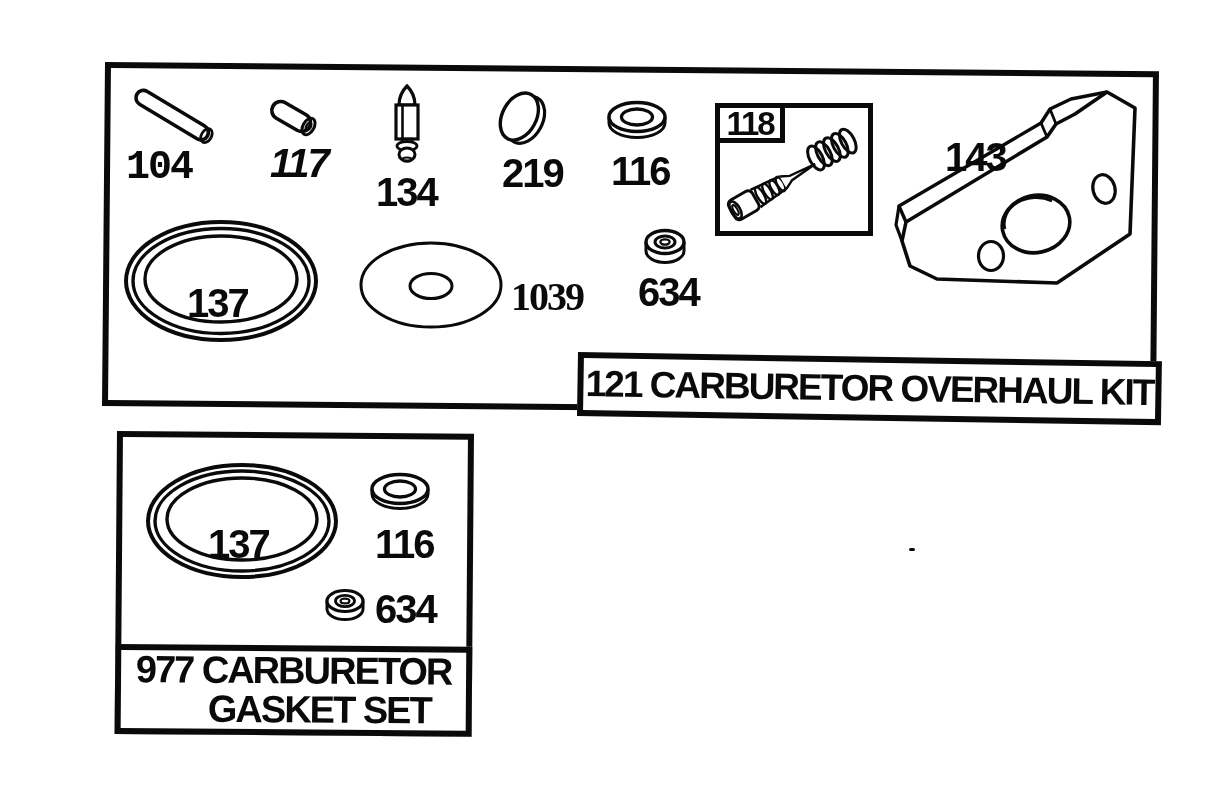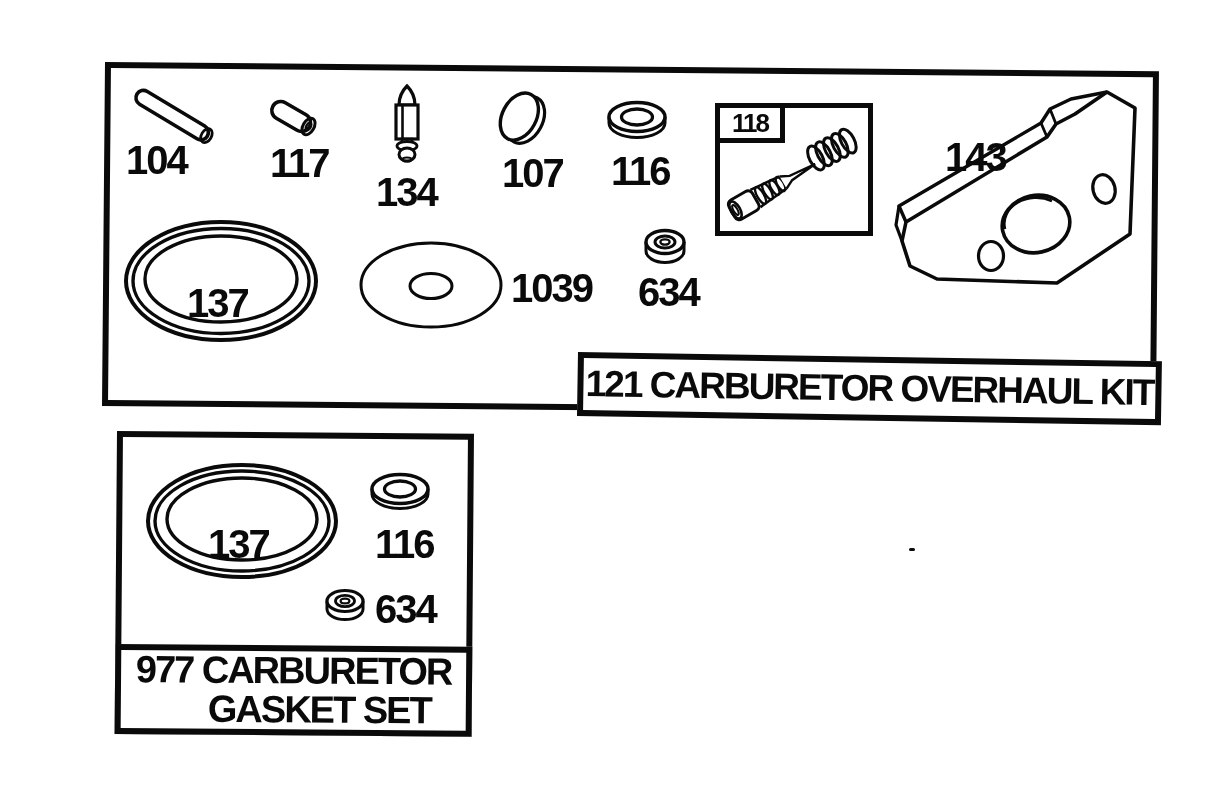--- a/index.html
+++ b/index.html
@@ -21,32 +21,32 @@
 <div class="abs box" style="left:105px;top:62px;width:1054px;height:344px;transform:rotate(.5deg);transform-origin:top left;"></div>
 
 <div class="abs" style="left:125px;top:78px;">
   <svg width="100" height="70" viewBox="0 0 100 70">
     <g transform="translate(12,16) rotate(31)">
       <rect x="0" y="-7.5" width="82" height="15" rx="7.5" class="ink" stroke-width="3.6"></rect>
       <ellipse cx="81" cy="0" rx="5" ry="7.5" class="inkline" stroke-width="2.8"></ellipse>
     </g>
   </svg>
 </div>
-<div class="abs partnum" style="left:126px;top:140px;">104</div>
+<div class="abs partnum" style="left:126px;top:148px;font-family:Liberation Mono, monospace;">104</div>
 
 <div class="abs" style="left:262px;top:92px;">
   <svg width="62" height="54" viewBox="0 0 62 54">
     <g transform="translate(11,14) rotate(30)">
       <rect x="0" y="-9" width="42" height="18" rx="9" class="ink" stroke-width="3.6"></rect>
       <ellipse cx="41" cy="0" rx="5.5" ry="9" class="inkline" stroke-width="3"></ellipse>
       <ellipse cx="41" cy="0" rx="2.2" ry="3.6" class="inkline" stroke-width="2.4"></ellipse>
     </g>
   </svg>
 </div>
-<div class="abs partnum" style="left:270px;top:143px;">117</div>
+<div class="abs partnum" style="left:270px;top:143px;font-style:italic;">117</div>
 
 <div class="abs" style="left:386px;top:84px;">
   <svg width="42" height="82" viewBox="0 0 42 82">
     <path d="M21,2 C15.5,7.5 13,13 13,21 L29,21 C29,13 26.5,7.5 21,2 Z" class="ink" stroke-width="3.2"></path>
     <rect x="10" y="21" width="22" height="34" class="ink" stroke-width="3.2"></rect>
     <line x1="16.5" y1="21" x2="16.5" y2="55" class="inkline" stroke-width="2.6"></line>
     <rect x="16" y="55" width="10" height="5" class="ink" stroke-width="2.6"></rect>
     <ellipse cx="21" cy="62" rx="10" ry="4.5" class="ink" stroke-width="2.8"></ellipse>
     <ellipse cx="21" cy="70.5" rx="8" ry="6.5" class="ink" stroke-width="3"></ellipse>
     <ellipse cx="21" cy="75.5" rx="4.5" ry="2" class="inkline" stroke-width="2.2"></ellipse>
@@ -55,35 +55,35 @@
 <div class="abs partnum" style="left:376px;top:172px;text-align:center;">134</div>
 
 <div class="abs" style="left:490px;top:86px;">
   <svg width="64" height="64" viewBox="0 0 64 64">
     <g transform="rotate(28 32 32)">
       <ellipse cx="36" cy="32" rx="17" ry="25" class="ink" stroke-width="3.2"></ellipse>
       <ellipse cx="29" cy="32" rx="17" ry="25" class="ink" stroke-width="3.4"></ellipse>
     </g>
   </svg>
 </div>
-<div class="abs partnum" style="left:502px;top:153px;">107</div>
+<div class="abs partnum" style="left:502px;top:153px;">219</div>
 
 <div class="abs" style="left:605px;top:98px;">
   <svg width="64" height="50" viewBox="0 0 64 50">
     <path d="M4,19 V25 a28,14.5 0 0 0 56,0 V19" class="ink" stroke-width="3"></path>
     <ellipse cx="32" cy="19" rx="28" ry="14.5" class="ink" stroke-width="3.5"></ellipse>
     <ellipse cx="32" cy="19" rx="15.5" ry="8" class="ink" stroke-width="3.3"></ellipse>
   </svg>
 </div>
 <div class="abs partnum" style="left:611px;top:151px;">116</div>
 
 <div class="abs" style="left:715px;top:103px;width:158px;height:133px;border:5px solid #0a0a0a;background:#fff;"></div>
 <div class="abs" style="left:715px;top:103px;width:70px;height:40px;border:5px solid #0a0a0a;background:#fff;
             display:flex;align-items:center;justify-content:center;">
-  <span class="partnum" style="font-size:26px;">118</span>
+  <span class="partnum" style="font-size:33px;">118</span>
 </div>
 <div class="abs" style="left:722px;top:150px;">
   <svg width="106" height="76" viewBox="0 0 106 76">
     <g transform="translate(10,62) rotate(-30)">
       <rect x="0" y="-11" width="27" height="22" rx="5" class="ink" stroke-width="3"></rect>
       <ellipse cx="4" cy="0" rx="4.6" ry="9.5" class="inkline" stroke-width="2.6"></ellipse>
       <ellipse cx="4" cy="0" rx="2" ry="5.5" class="inkline" stroke-width="2"></ellipse>
       <path d="M27,-10 L59,-7 M27,10 L59,7" class="inkline" stroke-width="2.6"></path>
       <ellipse cx="33" cy="0" rx="3.4" ry="9.4" class="inkline" stroke-width="2.4"></ellipse>
       <ellipse cx="41" cy="0" rx="3.4" ry="8.9" class="inkline" stroke-width="2.4"></ellipse>
@@ -127,21 +127,21 @@
   </svg>
 </div>
 <div class="abs partnum" style="left:187px;top:283px;">137</div>
 
 <div class="abs" style="left:359px;top:242px;">
   <svg width="146" height="88" viewBox="0 0 146 88">
     <ellipse cx="72" cy="43" rx="70" ry="42" class="ink" stroke-width="3"></ellipse>
     <ellipse cx="72" cy="44" rx="21" ry="12.5" class="inkline" stroke-width="3"></ellipse>
   </svg>
 </div>
-<div class="abs partnum" style="left:511px;top:268px;">1039</div>
+<div class="abs partnum" style="left:511px;top:277px;font-family:Liberation Serif, serif;">1039</div>
 
 <div class="abs" style="left:641px;top:227px;">
   <svg width="48" height="42" viewBox="0 0 48 42">
     <path d="M5,15 V24 a19,11.5 0 0 0 38,0 V15" class="ink" stroke-width="3"></path>
     <ellipse cx="24" cy="15" rx="19" ry="11.5" class="ink" stroke-width="3.4"></ellipse>
     <ellipse cx="24" cy="15" rx="10" ry="6" class="inkline" stroke-width="3"></ellipse>
     <ellipse cx="24" cy="15" rx="4.6" ry="2.6" class="inkline" stroke-width="2.4"></ellipse>
   </svg>
 </div>
 <div class="abs partnum" style="left:638px;top:272px;">634</div>

